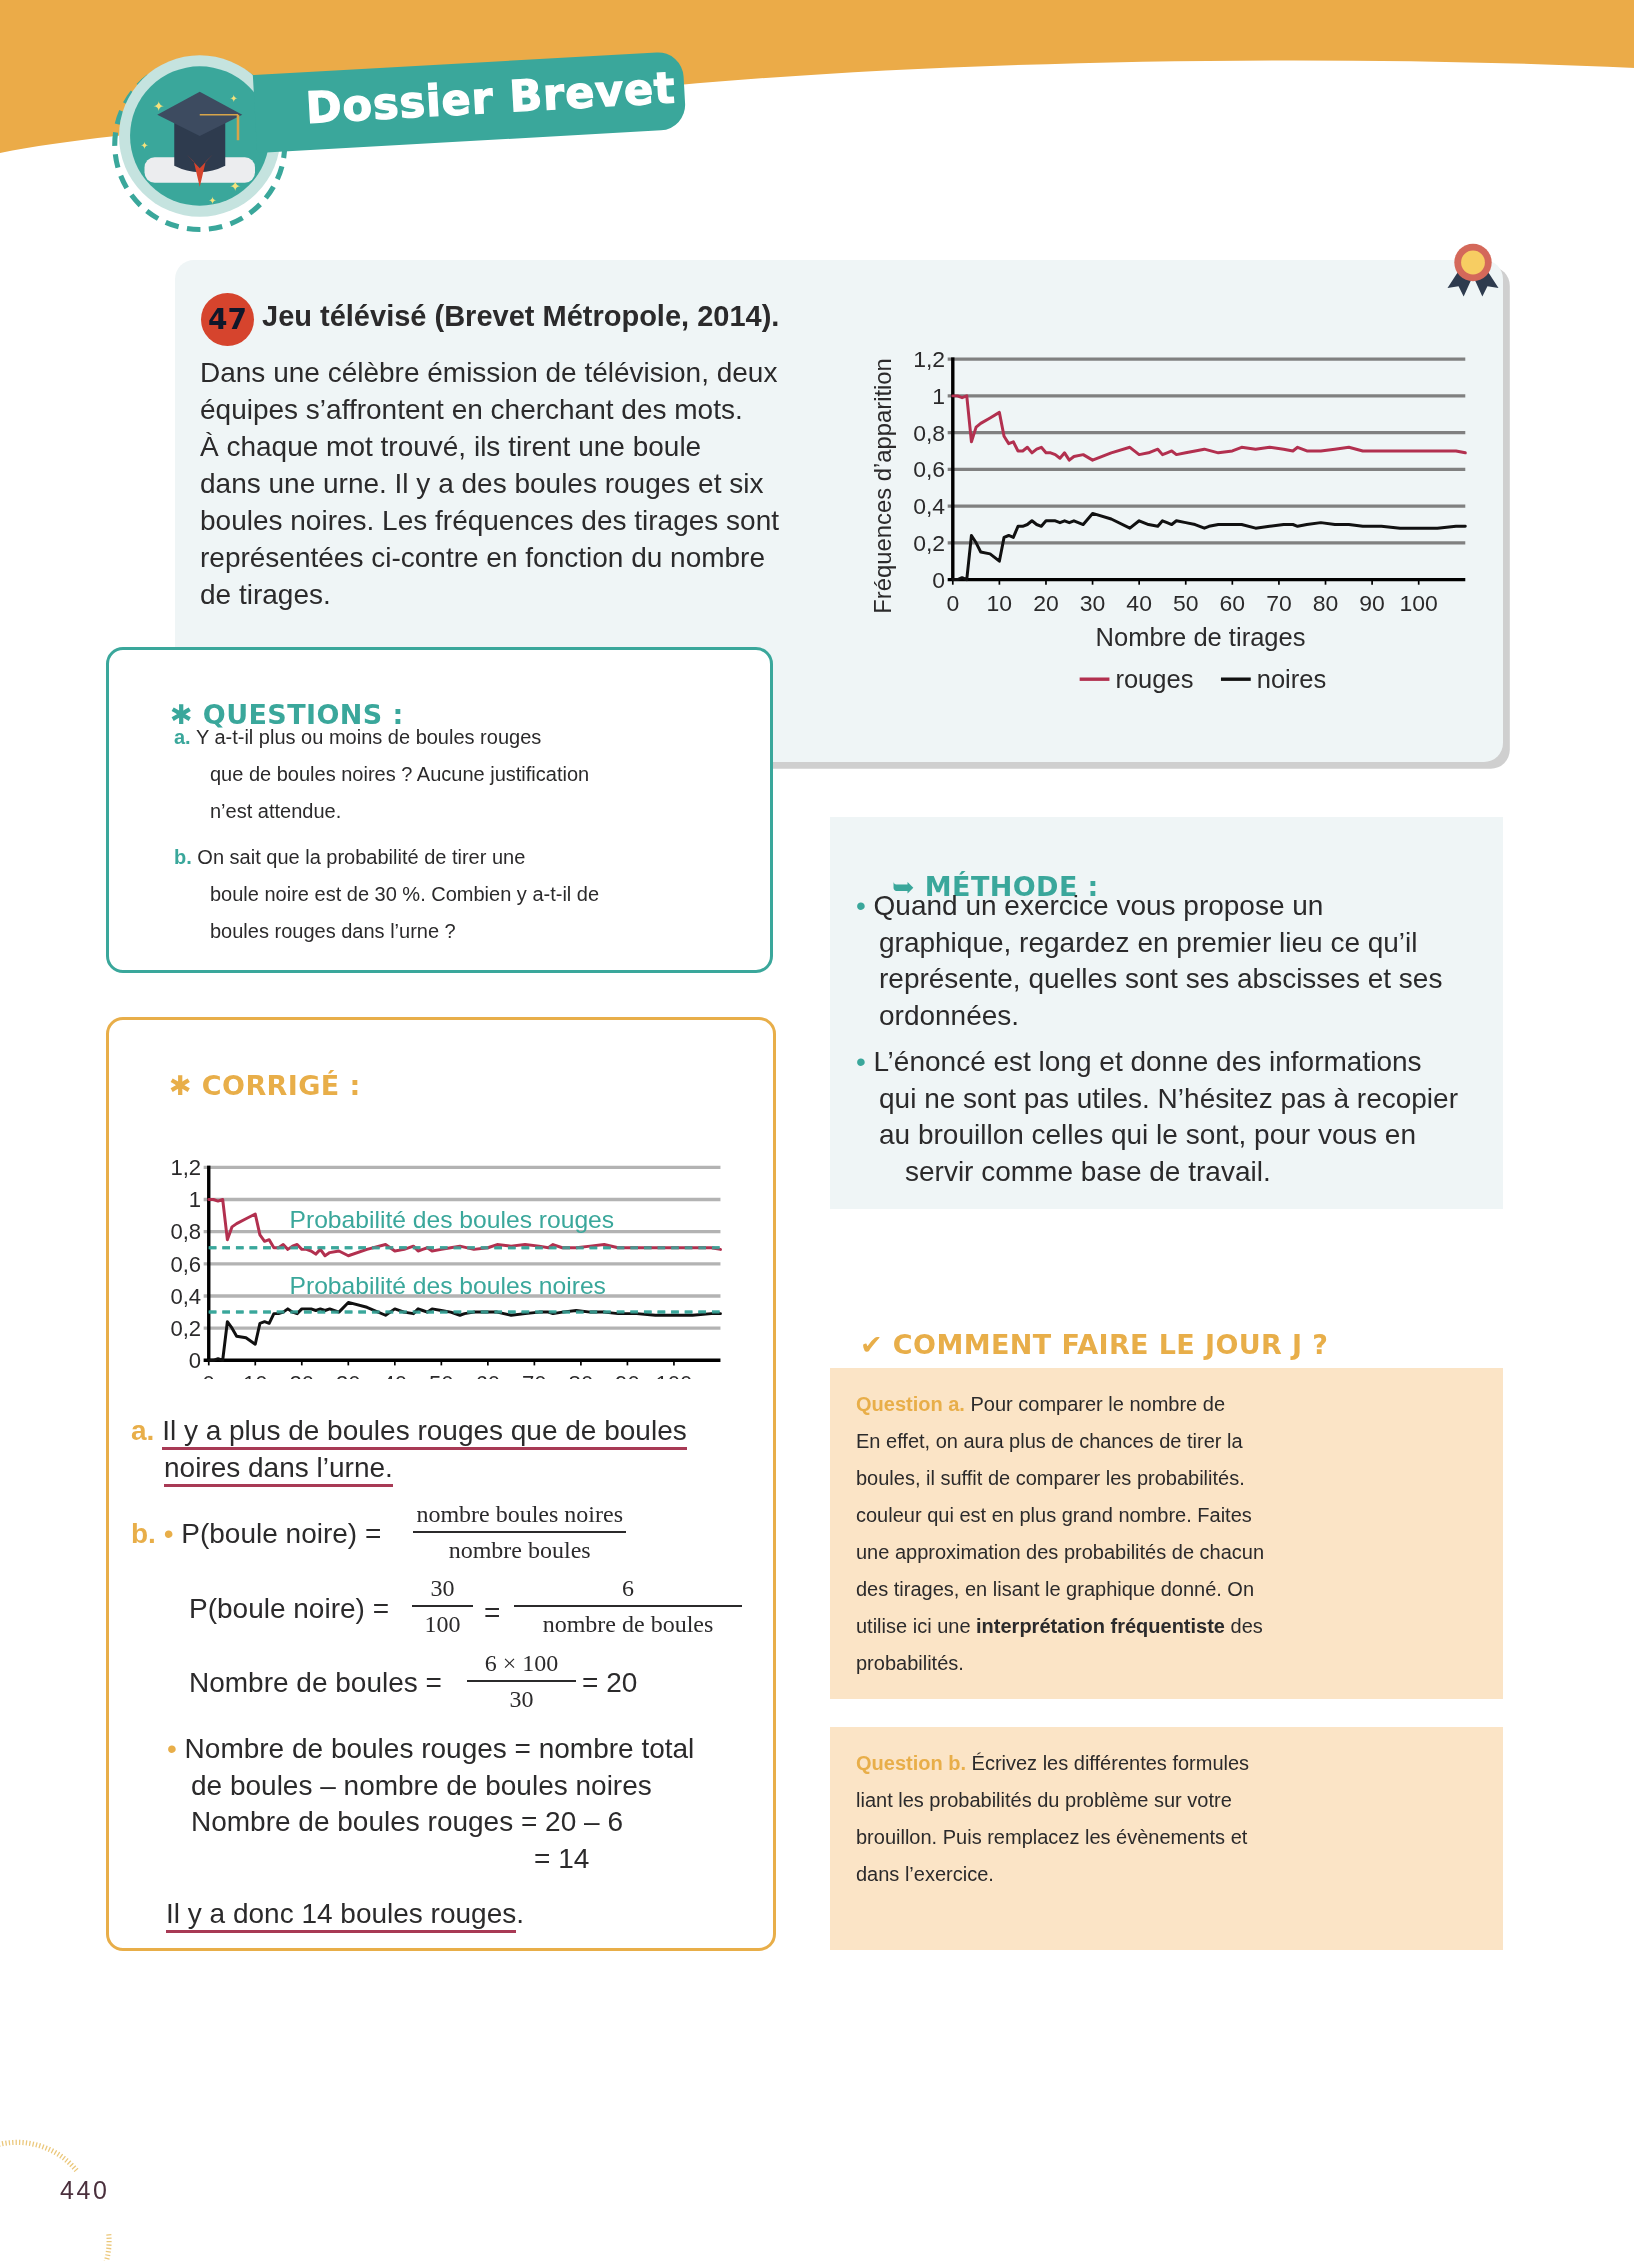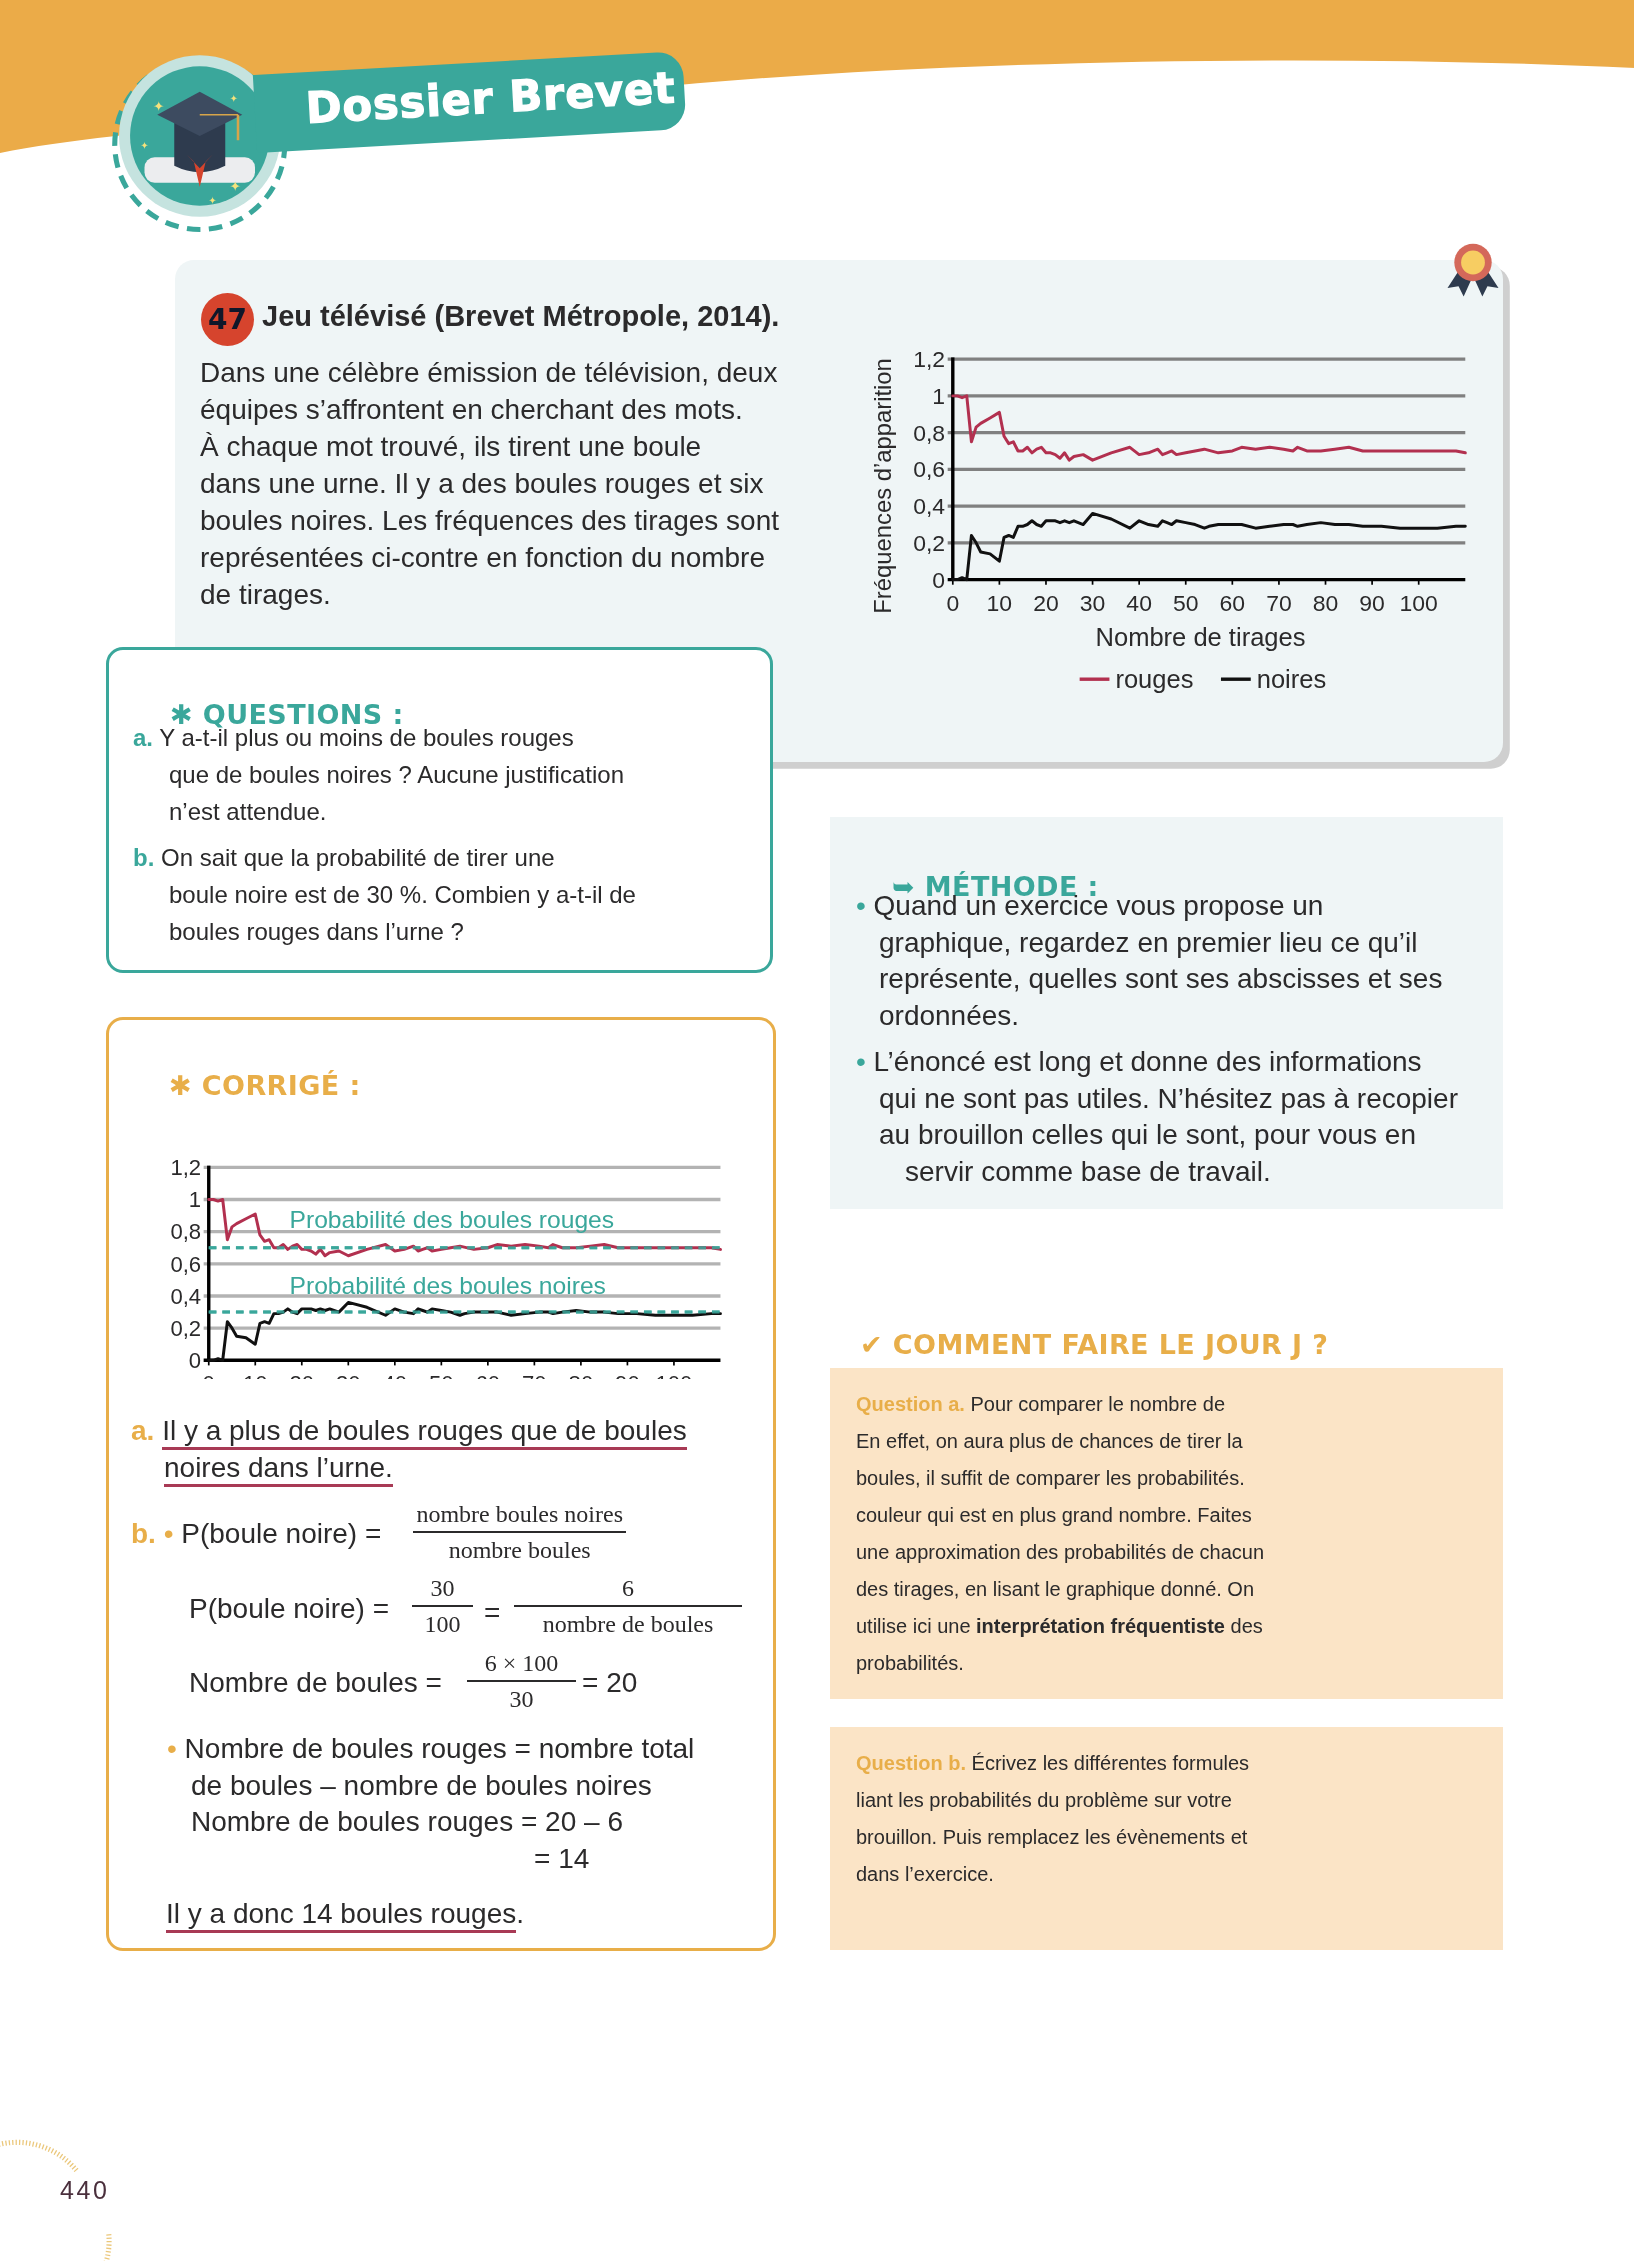--- a/index.html
+++ b/index.html
@@ -25,21 +25,21 @@
 
   
   #chart1 { position:absolute; left:860px; top:324px; width:647px; height:392px; }
   #chart2 { position:absolute; left:136px; top:1090px; width:613px; height:289px; }
 
   
   #questions { position:absolute; left:106px; top:647px; width:667px; height:326px; background:#fff;
                border:3.4px solid #3aa79b; border-radius:17px; box-sizing:border-box; }
   .sec-title { position:absolute; font-family:"DejaVu Sans", sans-serif; font-weight:900; font-size:27px; letter-spacing:0.4px;margin-top:26px; }
   #q-title { left:170px; top:673px; color:#3aa79b; }
-  .qline { position:absolute; font-size:24px; line-height:37px; color:#2b2a2b; }
+  .qline { position:absolute; font-size:20px; line-height:37px; color:#2b2a2b;margin-left:41px; }
   .qlabel { font-weight:bold; color:#3aa79b; }
   #qa { left:133px; top:719px; width:630px; }
   #qb { left:133px; top:839px; width:630px; }
   .indent { padding-left:36px; text-indent:-36px; }
 
   
   #corrige { position:absolute; left:106px; top:1017px; width:670px; height:934px; background:#fff;
              border:3.4px solid #e8ae49; border-radius:17px; box-sizing:border-box; }
   #c-title { left:169px; top:1044px; color:#e8ae49; }
   .cl { position:absolute; font-size:28px; line-height:37px; color:#2b2a2b; }

